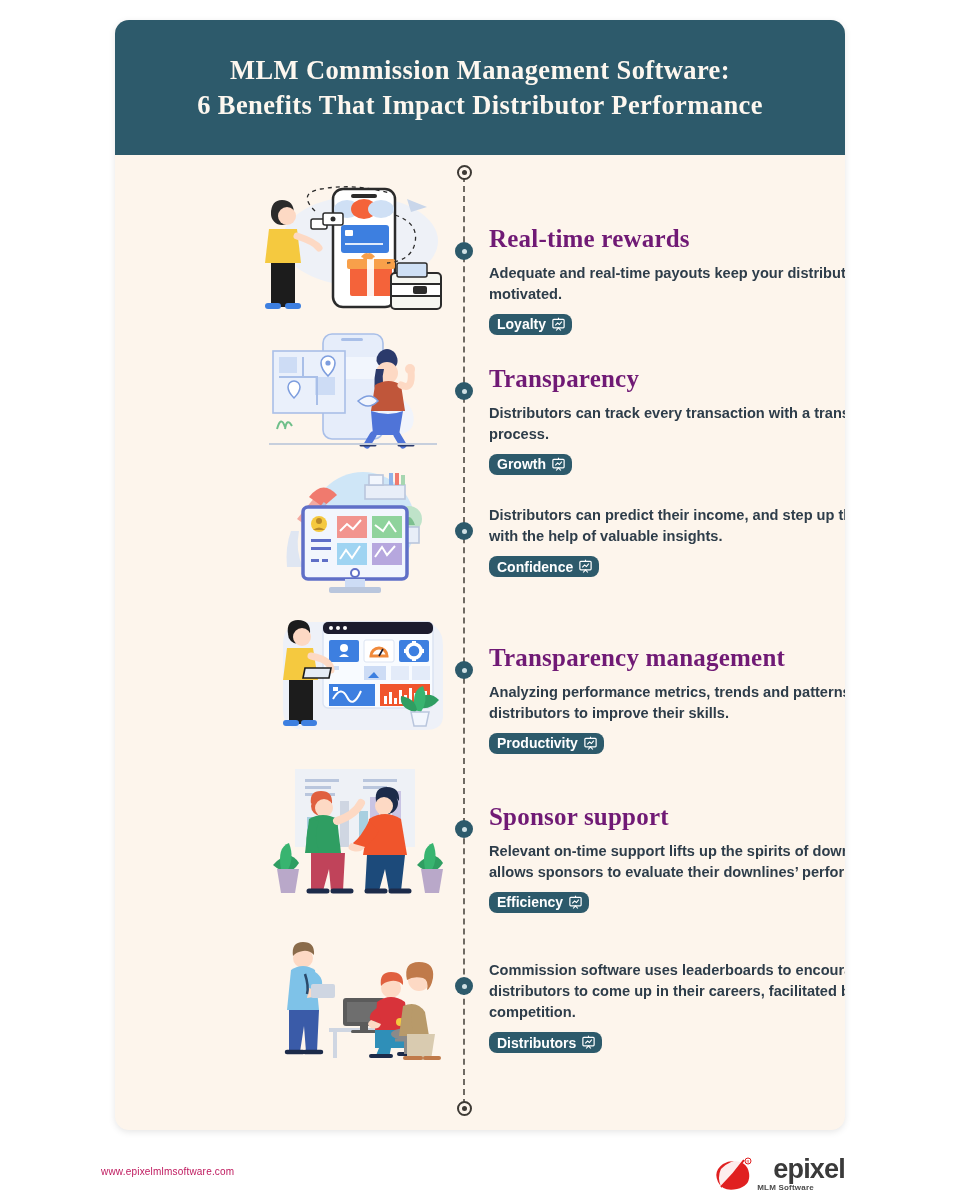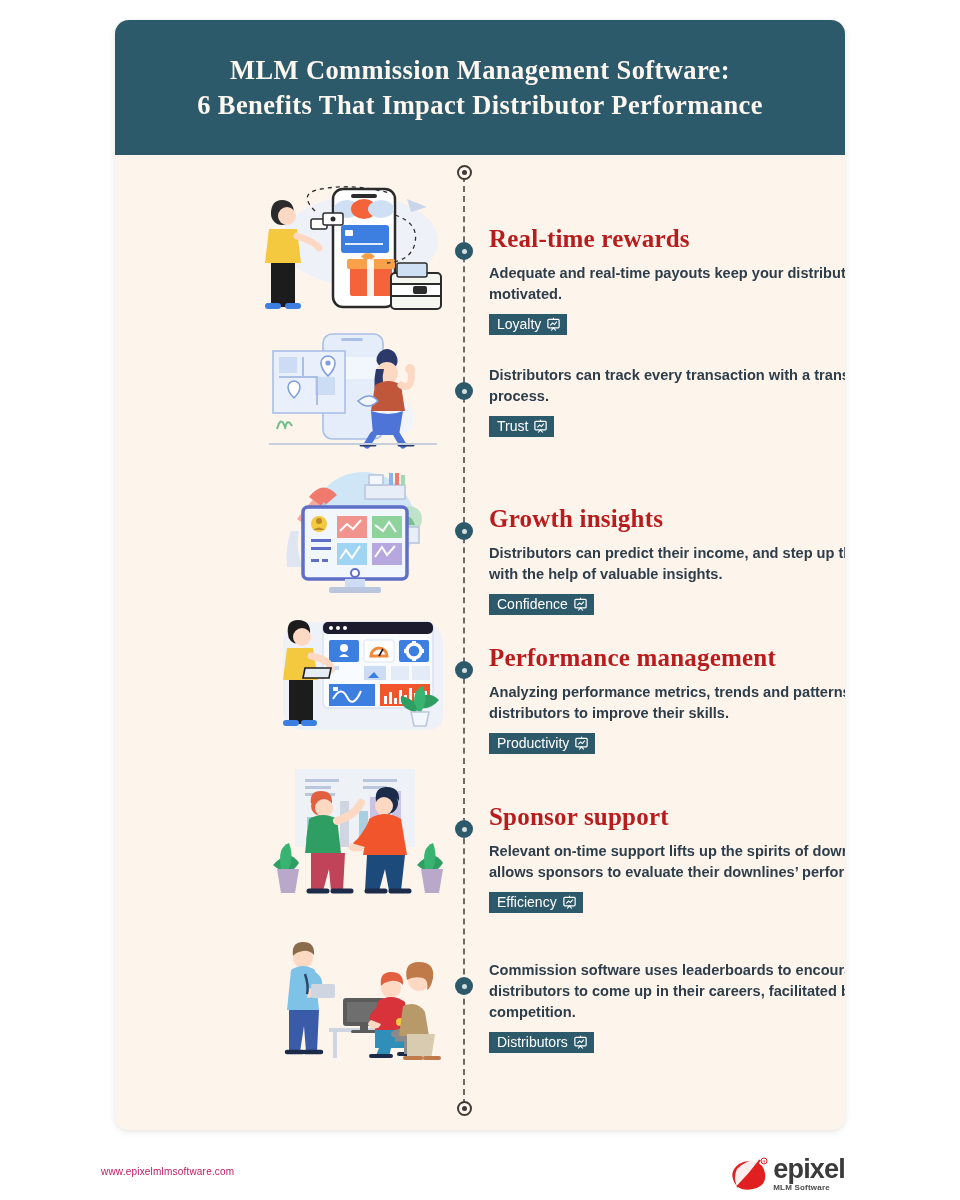--- a/index.html
+++ b/index.html
@@ -127,42 +127,42 @@
   .txt {
     position: absolute;
     left: 374px;
     top: -26px;
     width: 460px;
   }
   .title {
     font-family: "Liberation Serif", "DejaVu Serif", serif;
     font-weight: bold;
     font-size: 25px;
-    color: #b91c1c;
+    color: #701a75;
     line-height: 1.1;
     margin: 0 0 10px 0;
     letter-spacing: 0.2px;
   }
   .desc {
     font-size: 14.6px;
     font-weight: bold;
     color: #2e3d4a;
     line-height: 1.45;
     margin: 0 0 9px 0;
   }
   .tag {
     display: inline-flex;
-    align-items: flex-start;
+    align-items: center;
     gap: 5px;
     background: #2d5a6b;
-    border-radius: 0;
+    border-radius: 8px;
     padding: 3px 6px 3px 8px;
     color: #ffffff;
     font-size: 14px;
-    font-weight: normal;
+    font-weight: bold;
     line-height: 1;
   }
   .tag svg { display: block; }
 
   
   .footer-url {
     position: absolute;
     left: 101px;
     top: 1166px;
     font-size: 10px;
@@ -177,20 +177,21 @@
     align-items: center;
     gap: 4px;
   }
   .logo-text { line-height: 1; }
   .logo-name {
     font-size: 27px;
     font-weight: bold;
     color: #3a3a3a;
     letter-spacing: -0.8px;
     display: block;
+    margin-left: 16px;
   }
   .logo-sub {
     font-size: 8px;
     font-weight: bold;
     color: #4a4a4a;
     letter-spacing: 0.2px;
     display: block;
     text-align: left;
     margin-top: 1px;
   }
@@ -286,23 +287,24 @@
         <path d="M108 82 q18 6 32 0 l-4 24 h-26z" fill="#4f74d8"></path>
         <path d="M110 106 l-6 10 M134 106 l6 10" stroke="#4f74d8" stroke-width="7" stroke-linecap="round"></path>
         <path d="M98 116 h14 M136 116 h14" stroke="#2b3a6b" stroke-width="3" stroke-linecap="round"></path>
         <path d="M95 72 q12 -10 20 0 q-10 10 -20 0z" fill="#f2f6fd" stroke="#7e9ede" stroke-width="1.5"></path>
         <path d="M14 100 q4 -14 8 -2 M22 100 q2 -12 7 -3" stroke="#6fbf8a" stroke-width="2" fill="none"></path>
         <path d="M6 115 h168" stroke="#c7cfdd" stroke-width="2"></path>
       </svg>
     </div>
     <div class="dot"></div>
     <div class="txt">
+      <p class="title">Transparency</p>
       <p class="desc">Distributors can track every transaction with a transparent payout process.</p>
       <span class="tag">
-        <span>Trust</span>
+        <span>Growth</span>
         <svg width="15" height="15" viewBox="0 0 16 16">
           <rect x="2" y="2.5" width="12" height="9" rx="1" fill="none" stroke="#fff" stroke-width="1.3"></rect>
           <path d="M4.5 9 L7 6.5 L9 8 L11.5 5" fill="none" stroke="#fff" stroke-width="1.2"></path>
           <path d="M8 0.8 v1.7 M5.5 14.4 L8 11.5 L10.5 14.4" fill="none" stroke="#fff" stroke-width="1.2"></path>
         </svg>
       </span>
     </div>
   </div>
 
   <div class="row" style="top:511px">
@@ -338,21 +340,20 @@
         <path d="M67 90 l6 -9 l6 8 l8 -12" stroke="#fff" stroke-width="2" fill="none"></path>
         <rect x="99" y="74" width="30" height="22" fill="#b6a7de"></rect>
         <path d="M102 88 l7 -10 l5 8 l8 -9" stroke="#fff" stroke-width="2" fill="none"></path>
         <circle cx="82" cy="104" r="4" fill="#fff" stroke="#5f6fc7" stroke-width="2"></circle>
         <rect x="72" y="110" width="20" height="10" fill="#cddcf5"></rect>
         <rect x="56" y="118" width="52" height="6" rx="2" fill="#b9c6dd"></rect>
       </svg>
     </div>
     <div class="dot"></div>
     <div class="txt">
-      <p class="title">Growth insights</p>
       <p class="desc">Distributors can predict their income, and step up their strategies with the help of valuable insights.</p>
       <span class="tag">
         <span>Confidence</span>
         <svg width="15" height="15" viewBox="0 0 16 16">
           <rect x="2" y="2.5" width="12" height="9" rx="1" fill="none" stroke="#fff" stroke-width="1.3"></rect>
           <path d="M4.5 9 L7 6.5 L9 8 L11.5 5" fill="none" stroke="#fff" stroke-width="1.2"></path>
           <path d="M8 0.8 v1.7 M5.5 14.4 L8 11.5 L10.5 14.4" fill="none" stroke="#fff" stroke-width="1.2"></path>
         </svg>
       </span>
     </div>
@@ -409,21 +410,21 @@
         <path d="M46 52 q20 4 20 14" stroke="#fdd9c4" stroke-width="7" fill="none" stroke-linecap="round"></path>
         <path d="M40 64 h26 l-2 10 h-26z" fill="#e6ecf5" stroke="#1c1c1c" stroke-width="1.6"></path>
         <path d="M146 100 q16 -16 28 -4 q-12 14 -28 4z" fill="#2f9e62"></path>
         <path d="M150 106 q-4 -20 8 -24 q6 14 -2 26z" fill="#38b470"></path>
         <path d="M150 108 q-16 -4 -14 -16 q14 2 16 14z" fill="#2f9e62"></path>
         <path d="M146 108 h18 l-3 14 h-12z" fill="#f2f6fd" stroke="#b9c6dd" stroke-width="1.5"></path>
       </svg>
     </div>
     <div class="dot"></div>
     <div class="txt">
-      <p class="title">Performance management</p>
+      <p class="title">Transparency management</p>
       <p class="desc">Analyzing performance metrics, trends and patterns in sales help distributors to improve their skills.</p>
       <span class="tag">
         <span>Productivity</span>
         <svg width="15" height="15" viewBox="0 0 16 16">
           <rect x="2" y="2.5" width="12" height="9" rx="1" fill="none" stroke="#fff" stroke-width="1.3"></rect>
           <path d="M4.5 9 L7 6.5 L9 8 L11.5 5" fill="none" stroke="#fff" stroke-width="1.2"></path>
           <path d="M8 0.8 v1.7 M5.5 14.4 L8 11.5 L10.5 14.4" fill="none" stroke="#fff" stroke-width="1.2"></path>
         </svg>
       </span>
     </div>

